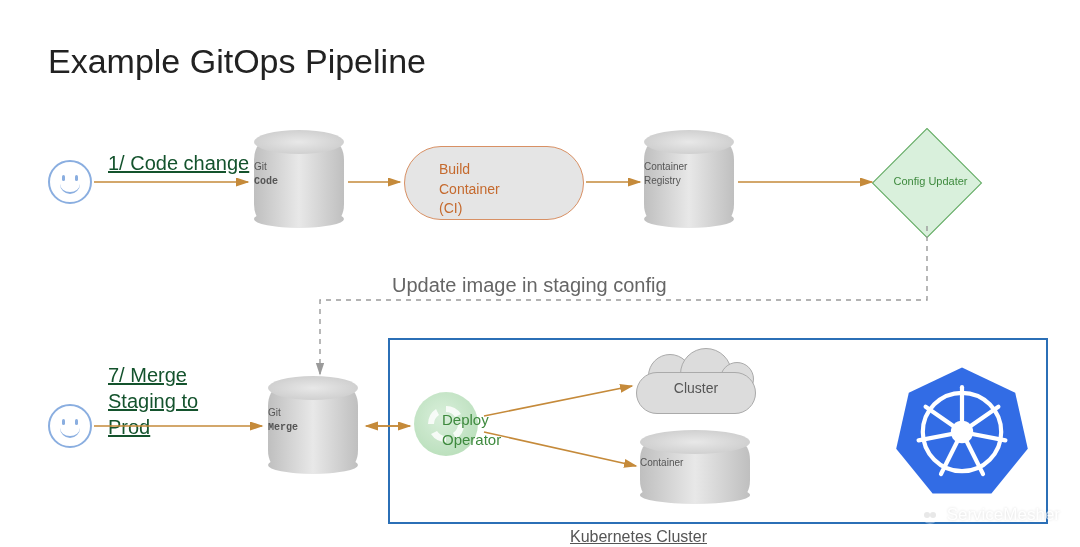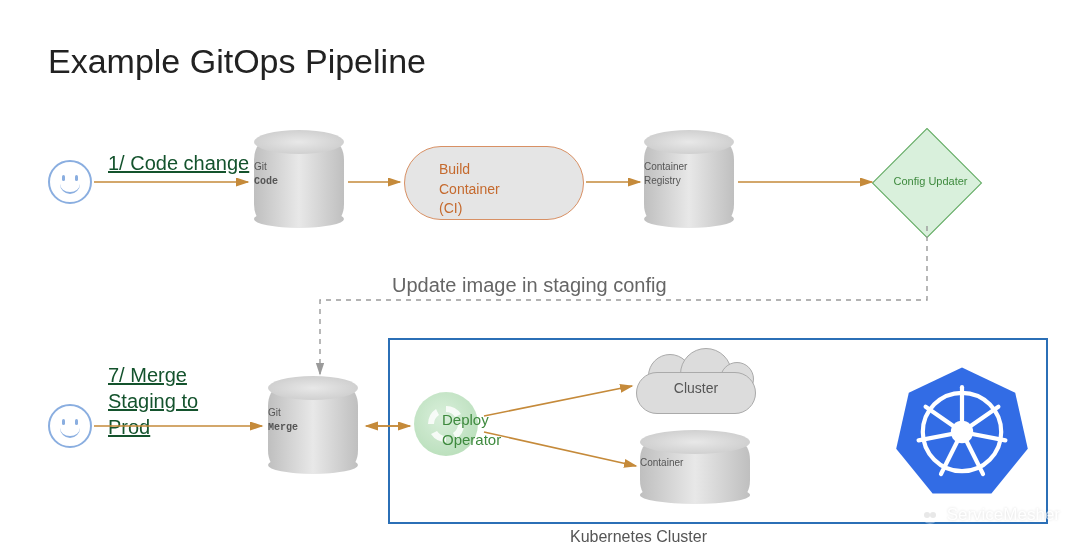--- a/index.html
+++ b/index.html
@@ -184,21 +184,21 @@
 
 <div class="cyl" style="left:268px; top:388px;">
   <span class="cap"></span>
   <div class="txt">
     <span>Git</span><br>
     <b>Merge</b>
   </div>
 </div>
 
 <div class="cluster"></div>
-<div class="cluster-label" style="left:570px; top:528px;">Kubernetes Cluster</div>
+<div class="cluster-label" style="left:570px; top:528px;text-decoration:underline;">Kubernetes Cluster</div>
 
 <div class="recycle" style="left:414px; top:392px;">
   <svg width="48" height="48" viewBox="0 0 48 48">
     <g fill="#ffffff" opacity="0.85">
       <path d="M24 6 a18 18 0 0 1 15 8 l-6 3 a11 11 0 0 0 -9 -5 z"></path>
       <path d="M42 24 a18 18 0 0 1 -8 15 l-3 -6 a11 11 0 0 0 5 -9 z"></path>
       <path d="M24 42 a18 18 0 0 1 -15 -8 l6 -3 a11 11 0 0 0 9 5 z"></path>
       <path d="M6 24 a18 18 0 0 1 8 -15 l3 6 a11 11 0 0 0 -5 9 z"></path>
     </g>
   </svg>

